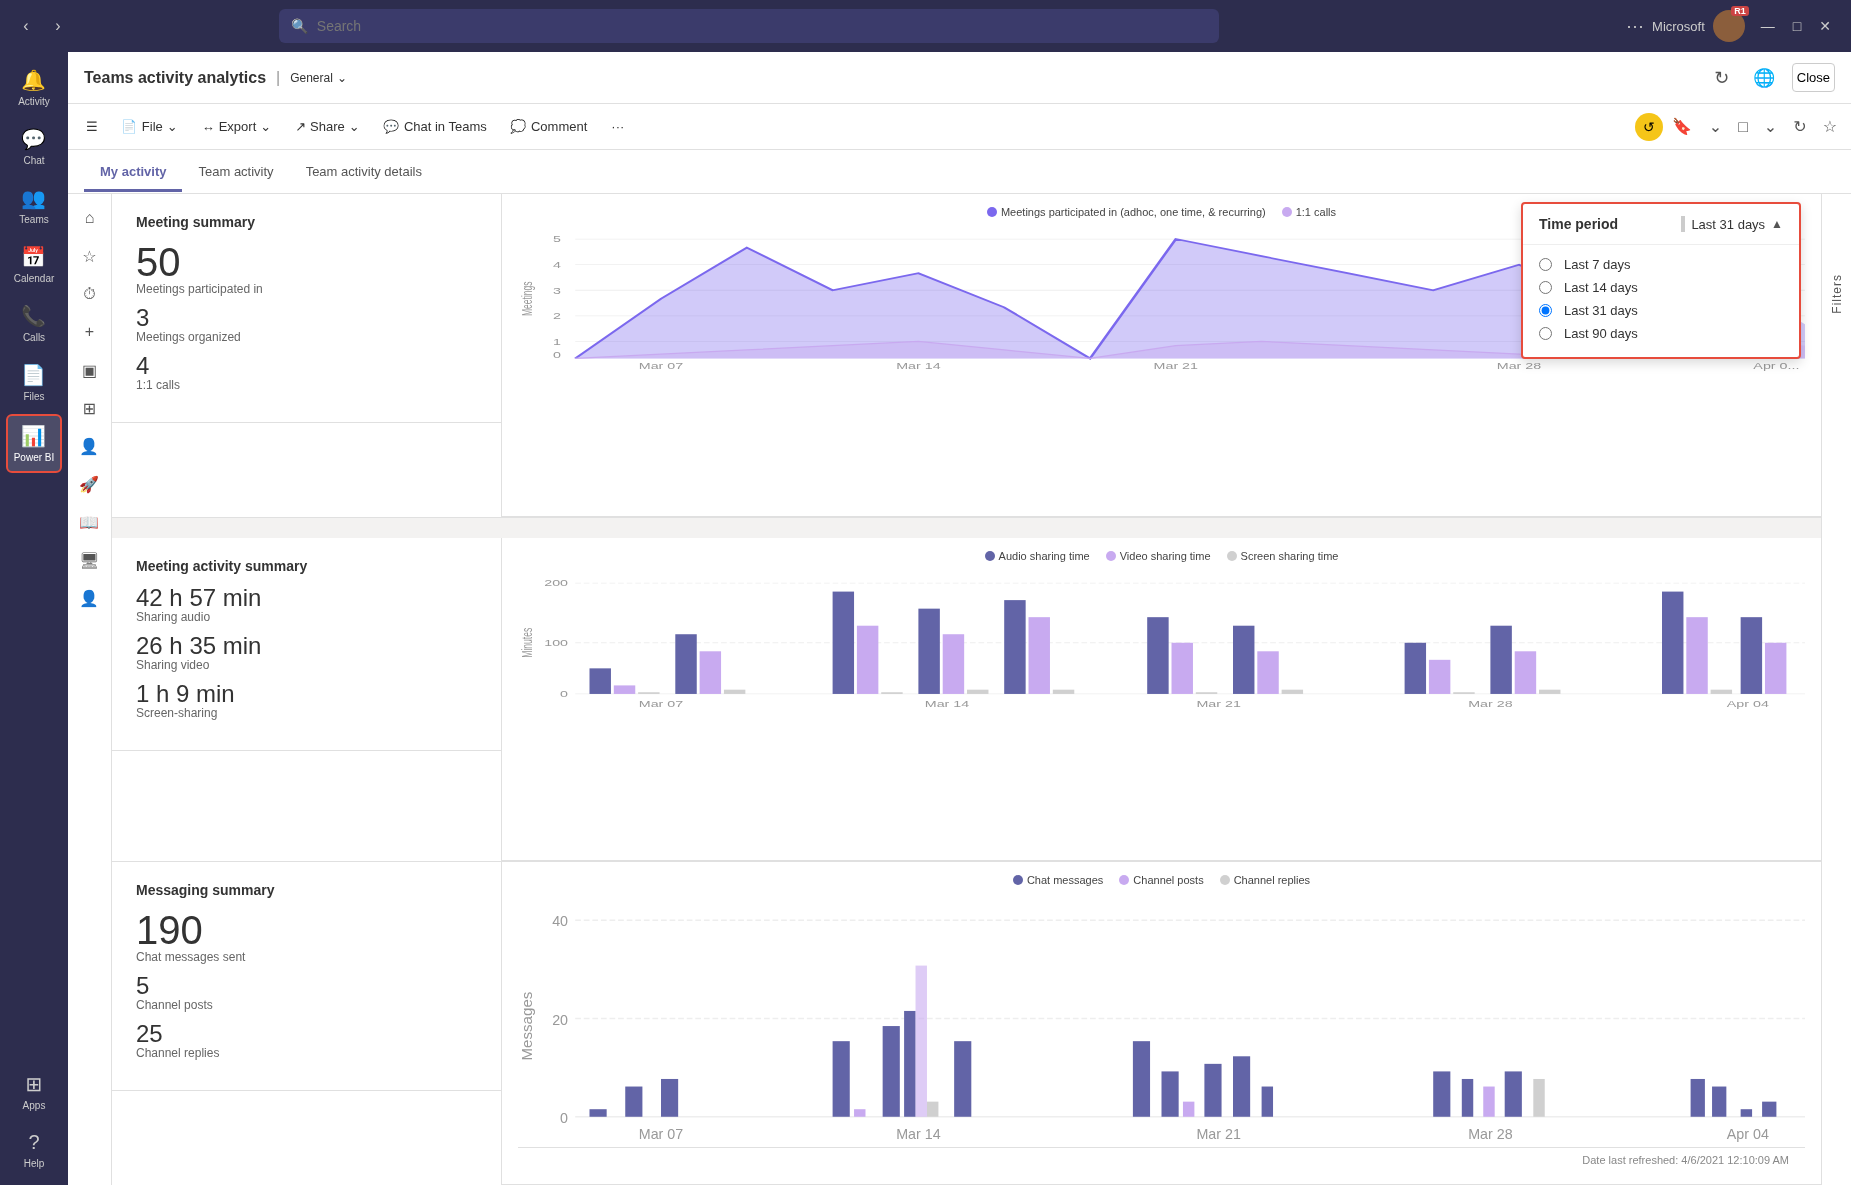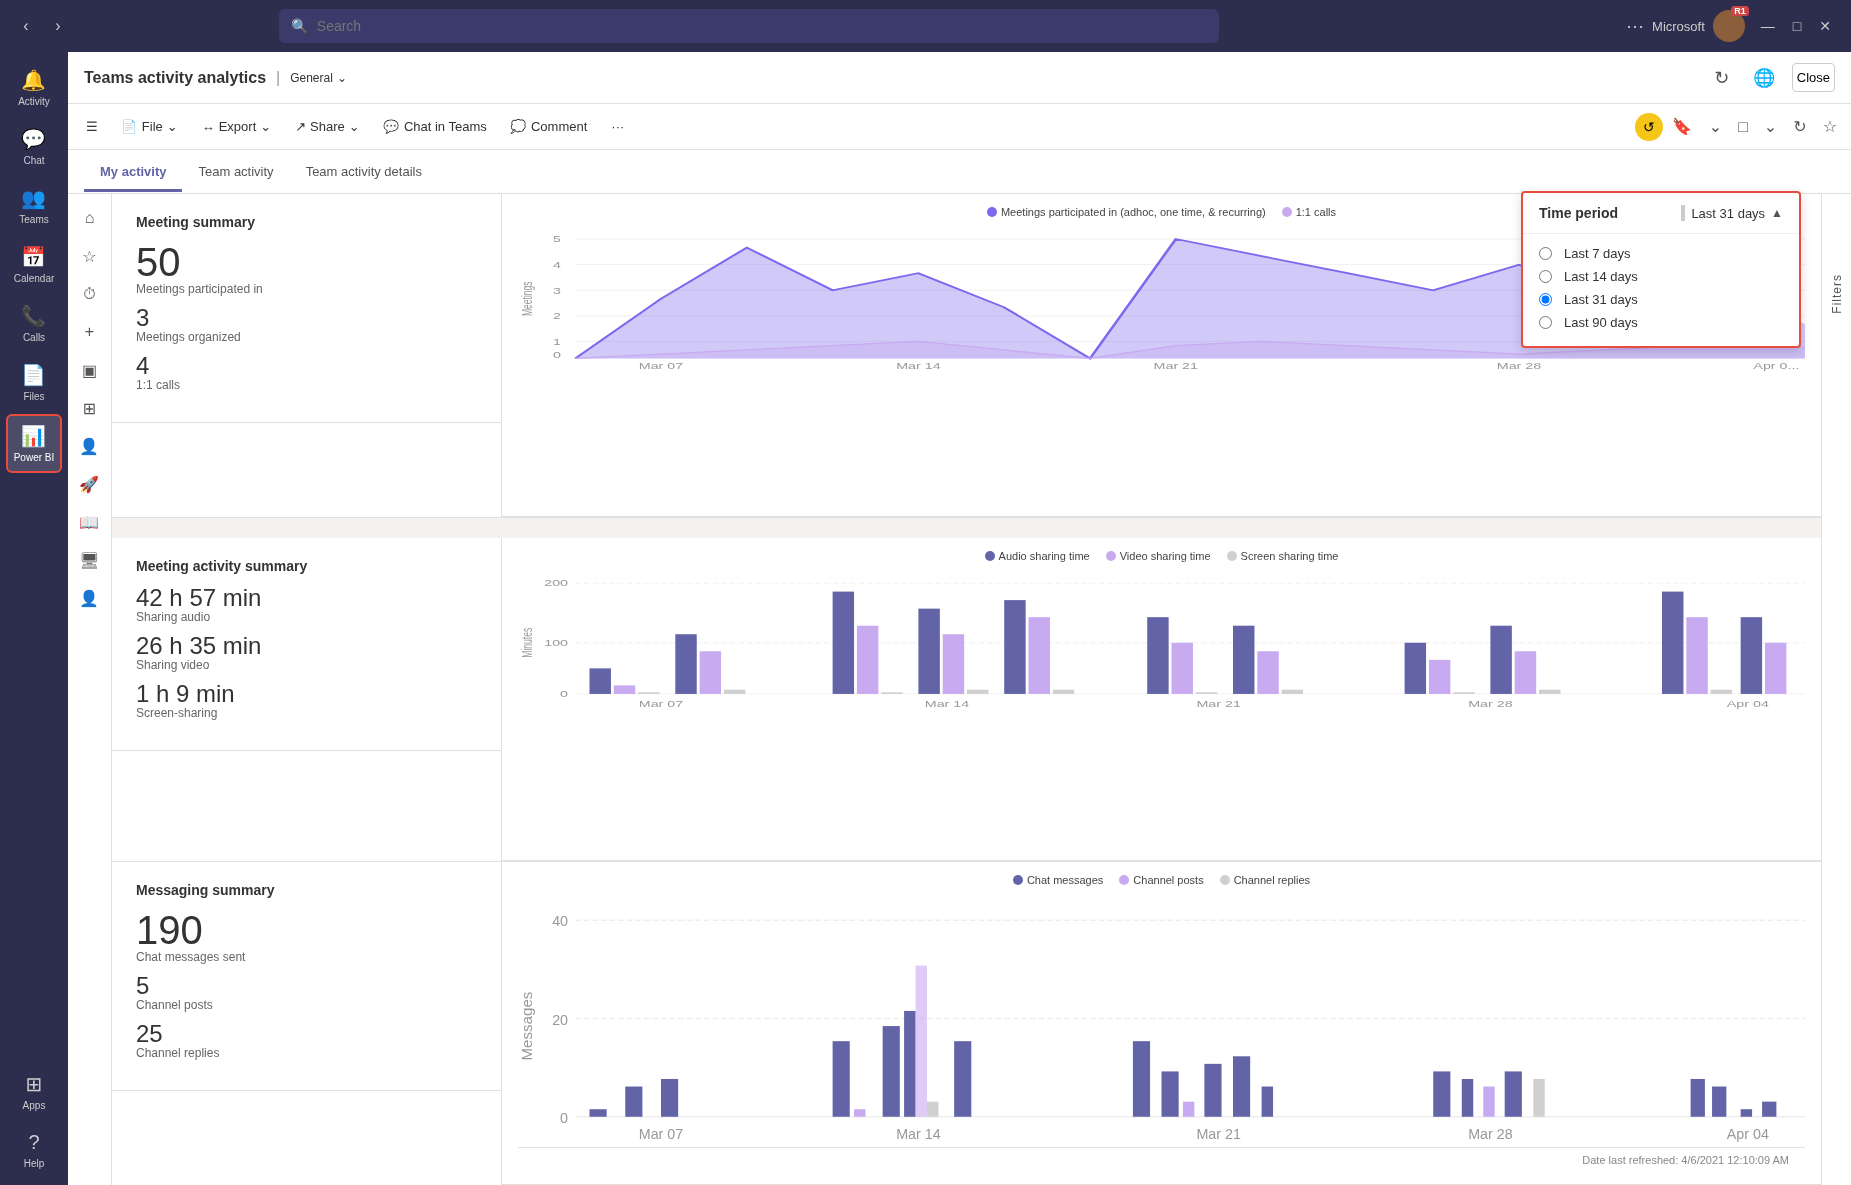--- a/index.html
+++ b/index.html
@@ -717,21 +717,21 @@
             <div class="date-refreshed">Date last refreshed: 4/6/2021 12:10:09 AM</div>
           </div>
         </div>
       </div>
 
       <div class="filters-side">
         <span class="filters-text">Filters</span>
       </div>
     </div>
 
-    <div class="time-filter-panel" style="position: fixed; top: 191px; right: 50px;">
+    <div class="time-filter-panel" style="position: fixed; top: 202px; right: 50px;">
       <div class="time-filter-header">
         <span class="time-filter-label">Time period</span>
         <span style="display:flex;align-items:center;gap:6px;">
           <span style="width:4px;height:16px;background:#ccc;display:inline-block;"></span>
           <span class="time-filter-value">Last 31 days</span>
           <span class="time-filter-chevron">▲</span>
         </span>
       </div>
       <div class="time-filter-options">
         <div class="time-filter-option">

